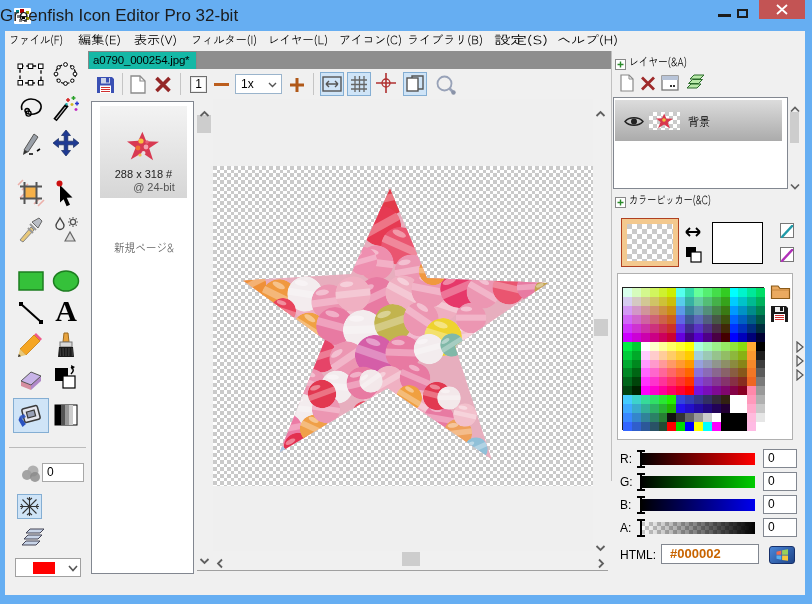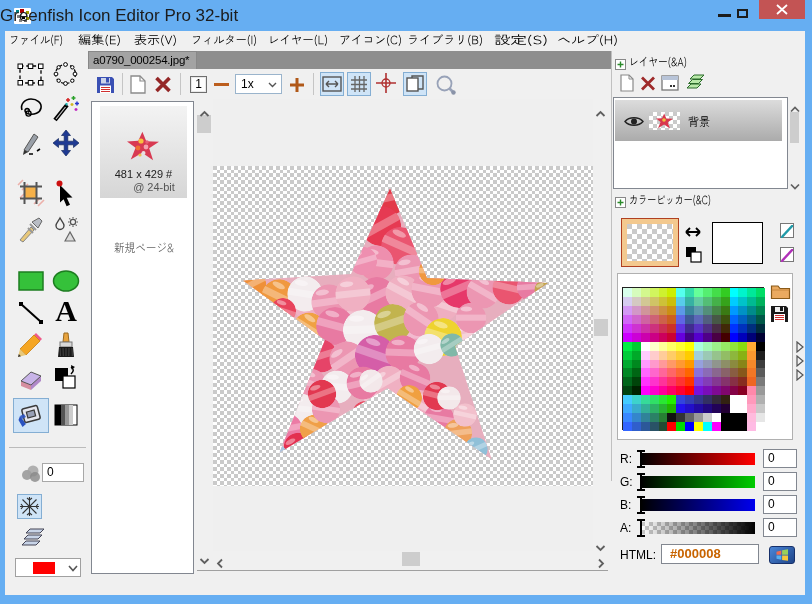--- a/index.html
+++ b/index.html
@@ -188,21 +188,21 @@
       <path d="M4 11 L18 11 L22 7 L8 7 Z" fill="#c8d4e8" stroke="#445" stroke-width="1"></path>
       <path d="M2 17 L16 17 L20 13 L6 13 Z" fill="#c8d4e8" stroke="#445" stroke-width="1"></path>
     </svg></div>
 <div class="abs" style="left:15px;top:558px;width:66px;height:19px;background:#fff;border:1px solid #a0a0a0;">
     <div class="abs" style="left:17px;top:3px;width:22px;height:12px;background:#f00;"></div>
     <svg class="abs" style="right:2px;top:6px;" width="10" height="7">
       <path d="M1 1 L5 5.5 L9 1" stroke="#555" stroke-width="1.6" fill="none"></path>
     </svg>
   </div>
 <div class="abs" style="left:88px;top:51px;width:523px;height:18px;background:#8e8e8e;"></div>
-<div class="abs" style="left:88px;top:51px;width:109px;height:18px;background:#a3a3a3;border:1px solid #888;border-bottom:none;font-size:11.5px;line-height:17px;padding-left:4px;letter-spacing:-0.2px;white-space:nowrap;color:#000;">a0790_000254.jpg*</div>
+<div class="abs" style="left:88px;top:51px;width:109px;height:18px;background:#14b8a6;border:1px solid #888;border-bottom:none;font-size:11.5px;line-height:17px;padding-left:4px;letter-spacing:-0.2px;white-space:nowrap;color:#000;">a0790_000254.jpg*</div>
 <div class="abs" style="left:88px;top:69px;width:523px;height:30px;background:#f0f0f0;"></div>
 <div class="abs" style="left:96px;top:76px;width:19px;height:18px;"><svg width="19" height="18">
       <path d="M1 1 L16 1 L18 3 L18 17 L1 17 Z" fill="#3a50b4"></path>
       <rect x="5" y="2" width="9" height="5.5" fill="#ccd4ea"></rect>
       <rect x="10" y="2" width="3" height="4.5" fill="#3a50b4"></rect>
       <rect x="4" y="9.5" width="11" height="7.5" fill="#fff"></rect>
       <path d="M5 11.5 L14 11.5 M5 13.5 L14 13.5 M5 15.5 L14 15.5" stroke="#d03030" stroke-width="1.1"></path>
     </svg></div>
 <div class="abs" style="left:122px;top:73px;width:1px;height:22px;background:#c5c5c5;"></div>
 <div class="abs" style="left:130px;top:75px;width:16px;height:19px;"><svg width="16" height="19">
@@ -246,21 +246,21 @@
 <div class="abs" style="left:100px;top:106px;width:87px;height:92px;background:linear-gradient(#f3f3f3,#d6d6d6);"></div>
 <div class="abs" style="left:127px;top:130px;width:32px;height:32px;"><svg width="32" height="32">
       <polygon points="15.4,1.8 19.3,11.2 32.0,11.7 22.2,18.3 26.1,30.2 15.2,22.7 3.8,29.5 8.6,17.7 -0.0,11.5 11.3,10.8" fill="#d83a52"></polygon>
       <circle cx="14" cy="11" r="2.6" fill="#f8c040"></circle>
       <circle cx="19" cy="17" r="2.4" fill="#f4a0b0"></circle>
       <circle cx="11" cy="18" r="2.4" fill="#f07030"></circle>
       <circle cx="16.5" cy="23" r="2" fill="#e8e0e0"></circle>
       <circle cx="20" cy="12" r="1.8" fill="#e86078"></circle>
       <circle cx="13" cy="25" r="1.6" fill="#f0c050"></circle>
     </svg></div>
-<div class="abs" style="left:100px;top:168px;width:87px;height:13px;text-align:center;font-size:11px;color:#222;">481 x 429 #</div>
+<div class="abs" style="left:100px;top:168px;width:87px;height:13px;text-align:center;font-size:11px;color:#222;">288 x 318 #</div>
 <div class="abs" style="left:100px;top:181px;width:108px;height:13px;text-align:center;font-size:11px;color:#555;">@ 24-bit</div>
 <div class="abs" style="left:114px;top:241px;width:60px;height:16px;"><svg width="60" height="16" style="overflow:visible">
       <path transform="translate(0,11.2) scale(0.01061,-0.01200)" d="M461 -74Q458 -70 446 -62Q435 -55 424 -48Q412 -40 407 -39Q465 11 498 86Q530 161 544 256Q557 352 557 463V740Q602 740 660 748Q719 757 776 774Q834 790 876 813L918 759Q890 747 852 735Q814 723 772 712Q730 702 690 695Q651 688 620 685V500H948V440H815V-73H752V440H620Q618 269 582 140Q545 12 461 -74ZM255 -72V225Q220 170 171 116Q122 61 77 23Q75 27 65 35Q55 43 44 50Q34 58 29 60Q53 77 82 104Q110 131 138 163Q166 195 190 228Q214 260 230 287H80V344H255V447H64V502H317Q327 523 339 552Q351 581 362 610Q372 639 378 659L434 644Q424 617 407 576Q390 534 375 502H511V447H316V344H493V287H316V261Q334 240 362 214Q391 187 424 162Q457 138 487 121Q484 118 475 108Q466 99 458 89Q449 79 447 75Q419 95 382 127Q346 159 316 190V-72ZM83 670V725H254V831H317V725H494V670ZM186 507Q182 525 172 550Q163 574 153 598Q143 621 135 635L188 655Q202 627 216 592Q231 557 241 526Z M1355 -75Q1353 -69 1347 -58Q1341 -46 1334 -35Q1328 -24 1325 -21Q1447 14 1510 83Q1572 152 1578 266H1488V800H1873V266H1770V28Q1770 13 1777 7Q1784 1 1805 1H1857Q1879 1 1892 10Q1904 18 1910 44Q1917 69 1921 120Q1932 114 1948 108Q1965 102 1978 97Q1972 31 1960 -3Q1947 -37 1924 -48Q1901 -60 1862 -60H1790Q1747 -60 1728 -46Q1709 -32 1709 4V266H1637Q1632 126 1560 46Q1489 -34 1355 -75ZM1089 -72Q1086 -68 1076 -60Q1065 -51 1054 -42Q1044 -34 1039 -32Q1118 33 1163 130Q1208 228 1219 379H1048V438H1223V593H1068V651H1223V829H1285V651H1432V593H1285V490Q1285 477 1285 464Q1285 451 1284 438H1452V379H1281Q1280 361 1278 344Q1276 328 1274 312Q1294 281 1326 245Q1357 209 1394 174Q1430 140 1464 114Q1460 110 1450 100Q1441 91 1432 82Q1424 72 1421 67Q1384 97 1340 144Q1297 191 1262 240Q1240 141 1197 66Q1154 -8 1089 -72ZM1549 322H1813V431H1549ZM1549 481H1813V588H1549ZM1549 638H1813V744H1549Z M2870 131Q2852 144 2820 168Q2789 193 2750 225Q2710 257 2668 292Q2625 326 2586 358Q2548 391 2518 417Q2487 443 2471 458Q2452 476 2441 476Q2430 476 2407 458Q2382 437 2344 412Q2307 388 2266 364Q2224 339 2186 320Q2148 300 2122 289L2083 348Q2113 359 2154 379Q2196 399 2240 424Q2284 449 2323 475Q2362 501 2389 524Q2421 550 2443 550Q2465 550 2498 519Q2516 502 2556 468Q2595 435 2646 394Q2696 354 2748 313Q2801 272 2847 239Q2893 206 2922 189Q2916 184 2905 172Q2894 161 2884 150Q2874 138 2870 131ZM2730 510Q2690 510 2662 538Q2633 567 2633 607Q2633 647 2662 676Q2690 704 2730 704Q2770 704 2798 676Q2827 647 2827 607Q2827 567 2798 538Q2770 510 2730 510ZM2730 542Q2757 542 2776 561Q2795 580 2795 607Q2795 634 2776 653Q2757 672 2730 672Q2703 672 2684 653Q2665 634 2665 607Q2665 580 2684 561Q2703 542 2730 542Z M3097 346V411Q3132 411 3196 410Q3260 410 3340 410Q3420 409 3505 409Q3590 409 3669 409Q3748 409 3810 410Q3872 410 3904 411V346Q3871 347 3810 348Q3748 348 3670 348Q3593 349 3510 349Q3426 349 3346 348Q3267 348 3202 348Q3137 347 3097 346Z M4248 25 4214 88Q4305 117 4400 165Q4495 213 4584 273Q4672 333 4745 397Q4818 461 4865 522Q4866 516 4872 502Q4878 487 4885 474Q4892 460 4895 455Q4845 396 4772 334Q4700 273 4614 215Q4527 157 4434 108Q4340 59 4248 25ZM4438 553Q4430 561 4408 578Q4386 594 4358 612Q4330 631 4306 646Q4281 661 4268 666L4304 723Q4320 714 4345 698Q4370 682 4396 664Q4423 646 4445 630Q4467 615 4478 606ZM4310 353Q4298 363 4276 376Q4253 390 4226 404Q4198 419 4173 430Q4148 442 4132 447L4164 506Q4182 499 4208 486Q4234 473 4261 458Q4288 444 4310 432Q4333 419 4344 411ZM4776 581Q4763 601 4742 626Q4720 651 4696 674Q4673 697 4654 711L4688 741Q4705 727 4729 702Q4753 678 4776 652Q4800 627 4812 610ZM4855 654Q4841 674 4818 698Q4796 723 4772 745Q4748 767 4729 781L4761 811Q4779 798 4804 774Q4829 751 4853 726Q4877 702 4889 685Z M5249 -13Q5152 -13 5100 36Q5047 86 5047 173Q5047 225 5072 262Q5096 299 5135 328Q5174 356 5217 380Q5169 430 5144 471Q5119 512 5119 558Q5119 610 5144 644Q5170 679 5210 697Q5250 715 5294 715Q5346 715 5384 695Q5422 675 5443 640Q5464 606 5464 562Q5464 515 5441 480Q5418 445 5382 418Q5345 392 5303 368L5460 179Q5487 211 5513 248Q5539 284 5565 323L5620 300Q5590 256 5560 214Q5530 171 5499 134L5609 0H5533L5458 91Q5411 45 5360 16Q5308 -13 5249 -13ZM5252 45Q5296 45 5338 70Q5381 95 5421 135L5253 338Q5216 316 5183 293Q5150 270 5130 241Q5110 212 5110 173Q5110 107 5148 76Q5185 45 5252 45ZM5267 410Q5304 431 5334 453Q5365 475 5384 502Q5403 528 5403 562Q5403 604 5374 632Q5344 659 5295 659Q5246 659 5213 632Q5180 605 5180 557Q5180 531 5190 510Q5200 488 5220 465Q5239 442 5267 410Z" fill="#646464"></path>
     </svg></div>
 <div class="abs" style="left:197px;top:99px;width:15px;height:471px;background:#f0f0f0;"></div>
 <div class="abs" style="left:197px;top:115px;width:14px;height:18px;background:#cdcdcd;"></div>
 <div class="abs" style="left:199px;top:104px;width:11px;height:8px;"><svg width="11" height="8">
       <path d="M1.5 6 L5.5 2 L9.5 6" stroke="#606060" stroke-width="1.8" fill="none"></path>
     </svg></div>
 <div class="abs" style="left:199px;top:551px;width:11px;height:8px;"><svg width="11" height="8">
@@ -1305,20 +1305,20 @@
       </defs>
       <rect x="0" y="0" width="114" height="12" fill="url(#ck114x12x4)"></rect>
     </svg>
   </div>
 <div class="abs" style="left:641px;top:522px;width:114px;height:12px;background:linear-gradient(90deg,rgba(0,0,0,0),#000);"></div>
 <div class="abs" style="left:637px;top:519px;width:8px;height:18px;"><svg width="8" height="18">
       <path d="M0 1 L8 1 M0 17 L8 17 M4 1 L4 17" stroke="#000" stroke-width="2"></path>
     </svg></div>
 <div class="abs" style="left:763px;top:518px;width:34px;height:19px;background:#fff;border:1px solid #828790;font-size:12px;line-height:17px;padding-left:4px;">0</div>
 <div class="abs" style="left:620px;top:548px;width:40px;height:14px;font-size:12px;color:#000;">HTML:</div>
-<div class="abs" style="left:661px;top:544px;width:98px;height:20px;background:#fff;border:1px solid #828790;font-size:13px;line-height:18px;padding-left:8px;color:#c86400;font-weight:bold;">#000008</div>
+<div class="abs" style="left:661px;top:544px;width:98px;height:20px;background:#fff;border:1px solid #828790;font-size:13px;line-height:18px;padding-left:8px;color:#c86400;font-weight:bold;">#000002</div>
 <div class="abs" style="left:769px;top:546px;width:26px;height:18px;background:linear-gradient(135deg,#4a86d8,#1e4488);border:1px solid #16306a;border-radius:3px;"><svg width="24" height="16" viewBox="0 0 24 16">
       <g transform="translate(6.5,2.5)">
         <path d="M0 2.2 L4.8 1 L4.8 5.2 L0 5.2 Z" fill="#f06a50"></path>
         <path d="M5.6 0.8 L11.5 -0.2 L11.5 5.2 L5.6 5.2 Z" fill="#9ad05a"></path>
         <path d="M0 6 L4.8 6 L4.8 10.2 L0 9.2 Z" fill="#58b0f0"></path>
         <path d="M5.6 6 L11.5 6 L11.5 11.2 L5.6 10.4 Z" fill="#f8c83a"></path>
       </g>
     </svg></div>
 </body></html>

